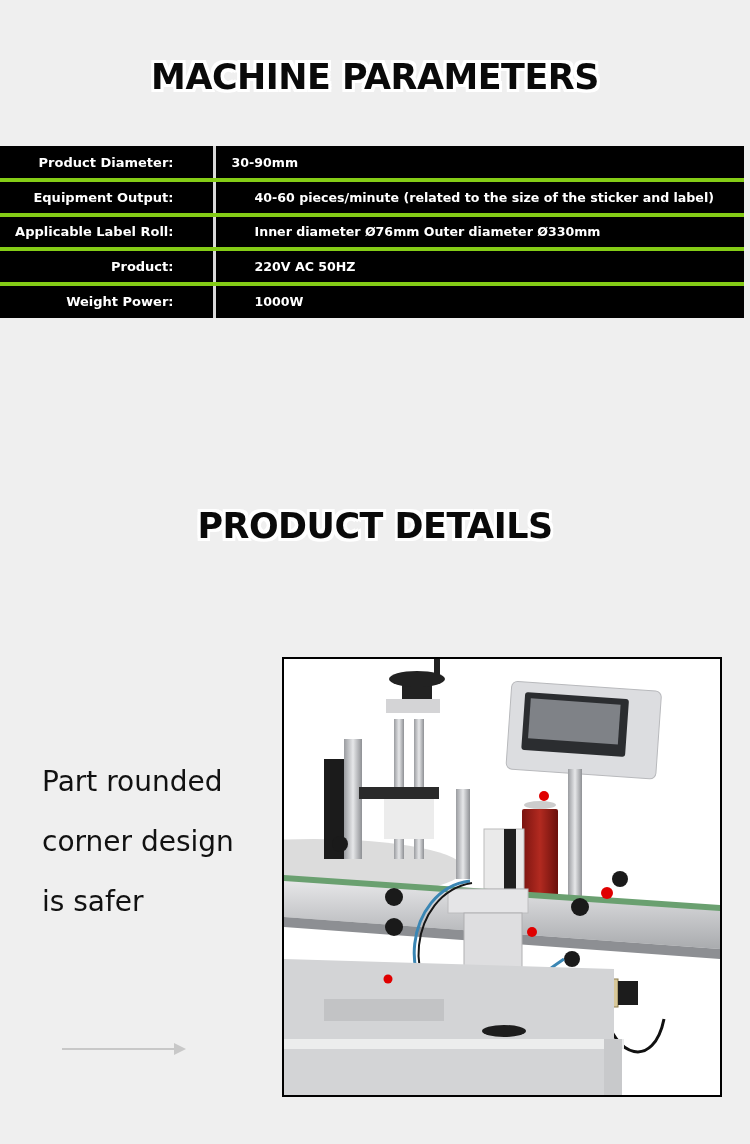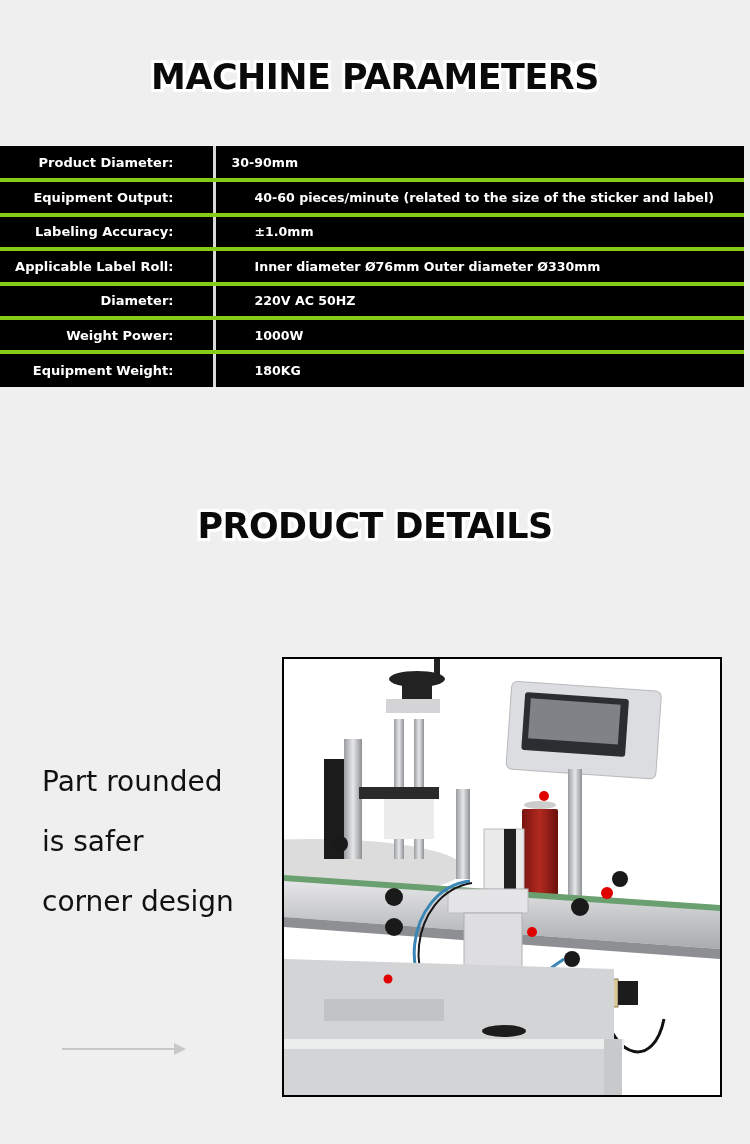--- a/index.html
+++ b/index.html
@@ -87,48 +87,40 @@
   <tbody>
     <tr>
       <td class="k">Product Diameter:</td>
       <td class="v">30-90mm</td>
     </tr>
     <tr>
       <td class="k">Equipment Output:</td>
       <td class="v">40-60 pieces/minute (related to the size of the sticker and label)</td>
     </tr>
     <tr>
-      <td class="k">Labeling Accuracy:</td>
-      <td class="v">±1.0mm</td>
-    </tr>
-    <tr>
       <td class="k">Applicable Label Roll:</td>
       <td class="v">Inner diameter Ø76mm Outer diameter Ø330mm</td>
     </tr>
     <tr>
-      <td class="k">Diameter:</td>
+      <td class="k">Product:</td>
       <td class="v">220V AC  50HZ</td>
     </tr>
     <tr>
       <td class="k">Weight Power:</td>
       <td class="v">1000W</td>
     </tr>
-    <tr>
-      <td class="k">Equipment Weight:</td>
-      <td class="v">180KG</td>
-    </tr>
   </tbody>
 </table>
 
 <div class="heading h2">PRODUCT DETAILS</div>
 
 <div class="side-text">
   <div>Part rounded</div>
+  <div>corner design</div>
   <div>is safer</div>
-  <div>corner design</div>
 </div>
 
 <svg class="arrow" viewBox="0 0 124 12">
   <line x1="0" y1="6" x2="112" y2="6" stroke="#c8c8c8" stroke-width="2"></line>
   <polygon points="112,0 124,6 112,12" fill="#c8c8c8"></polygon>
 </svg>
 
 <div class="photo" title="labeling machine close-up with touch screen panel and label roll">
   <svg width="436" height="436" viewBox="0 0 436 436">
     <defs>

